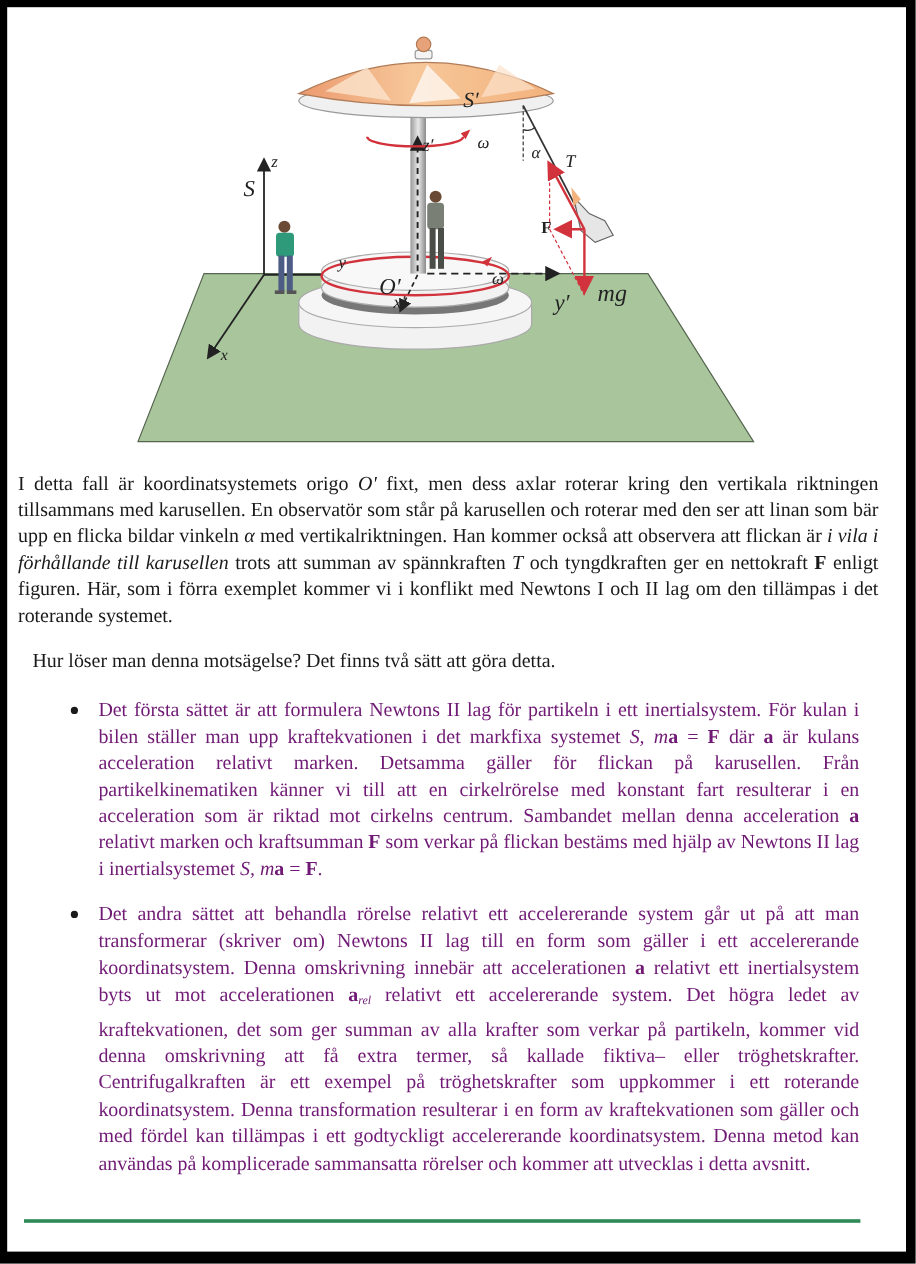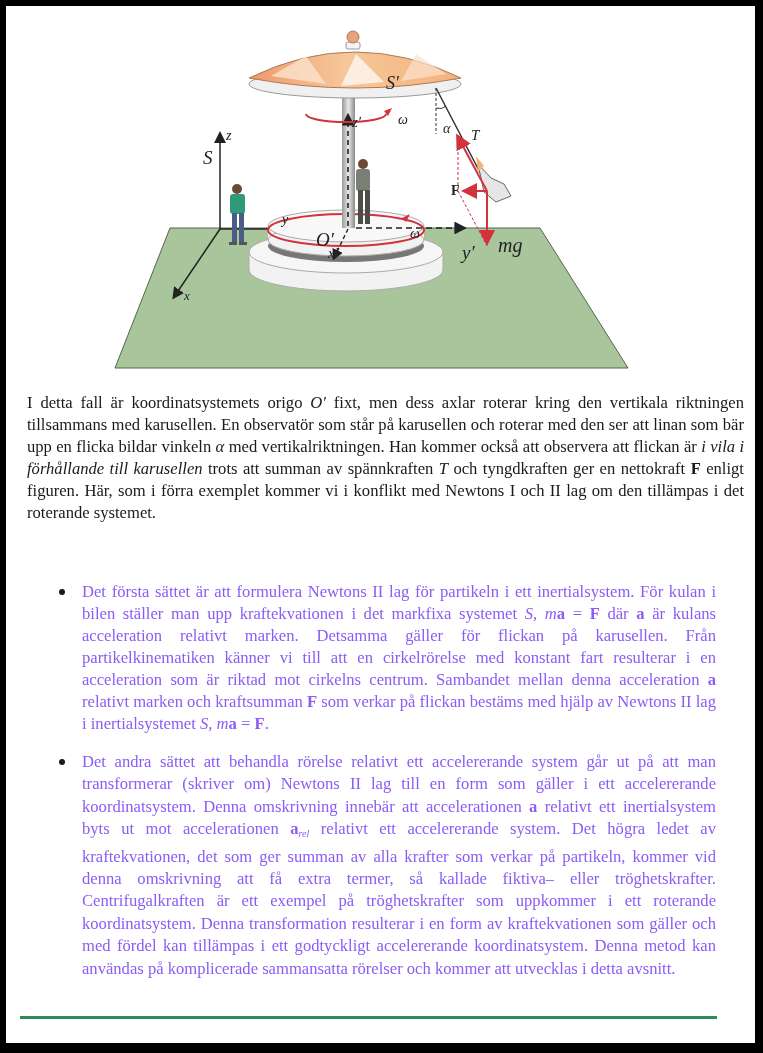--- a/index.html
+++ b/index.html
@@ -31,27 +31,27 @@
     white-space: nowrap;
   }
   .flabel.bold { font-style: normal; font-weight: bold; }
   .text {
     position: absolute;
     color: #1a1a1a;
     font-size: 16.6px;
     line-height: 22px;
     text-align: justify;
   }
-  .para1 { left: 21px; top: 386px; width: 717px; }
+  .para1 { left: 9px; top: 386px; width: 717px; }
   .para2 { left: 21px; top: 534px; width: 717px; }
   .bullet-list { position: absolute; left: 0; top: 0; width: 749px; }
   .bullet-item {
     position: absolute;
     left: 76px; width: 634px;
-    color: #8b5cf6;
+    color: #701a75;
     font-size: 16.6px;
     line-height: 22px;
     text-align: justify;
   }
   .bullet-item.b1 { top: 575px; }
   .bullet-item.b2 { top: 745px; line-height: 22.4px; }
   .bullet-dot {
     position: absolute;
     left: -23px; top: 8px;
     width: 6px; height: 6px;
@@ -179,20 +179,21 @@
     <span class="flabel" style="left:310px; top:224px; font-size:19px;">O′</span>
     <span class="flabel" style="left:404px; top:221px; font-size:14px;">ω</span>
     <span class="flabel" style="left:492px; top:229px; font-size:20px;">mg</span>
     <span class="flabel" style="left:322px; top:240px; font-size:15px;">x′</span>
     <span class="flabel" style="left:456px; top:237px; font-size:19px;">y′</span>
     <span class="flabel" style="left:178px; top:283px; font-size:13px;">x</span>
   </div>
 
   <div class="text para1"><span>I detta fall är koordinatsystemets origo </span><span class="ital">O'</span><span> fixt, men dess axlar roterar kring den vertikala riktningen tillsammans med karusellen. En observatör som står på karusellen och roterar med den ser att linan som bär upp en flicka bildar vinkeln </span><span class="ital">α</span><span> med vertikalriktningen. Han kommer också att observera att flickan är </span><span class="ital">i vila i förhållande till karusellen</span><span> trots att summan av spännkraften </span><span class="ital">T</span><span> och tyngdkraften ger en nettokraft </span><span class="bold">F</span><span> enligt figuren. Här, som i förra exemplet kommer vi i konflikt med Newtons I och II lag om den tillämpas i det roterande systemet.</span></div>
 
+  <div class="text para2">Hur löser man denna motsägelse? Det finns två sätt att göra detta.</div>
 
   <div class="bullet-list">
     <div class="bullet-item b1"><span class="bullet-dot"></span><span>Det första sättet är att formulera Newtons II lag för partikeln i ett inertialsystem. För kulan i bilen ställer man upp kraftekvationen i det markfixa systemet </span><span class="ital">S,</span> <span class="ital">m</span><span class="bold">a</span><span> = </span><span class="bold">F</span><span> där </span><span class="bold">a</span><span> är kulans acceleration relativt marken. Detsamma gäller för flickan på karusellen. Från partikelkinematiken känner vi till att en cirkelrörelse med konstant fart resulterar i en acceleration som är riktad mot cirkelns centrum. Sambandet mellan denna acceleration </span><span class="bold">a</span><span> relativt marken och kraftsumman </span><span class="bold">F</span><span> som verkar på flickan bestäms med hjälp av Newtons II lag i inertialsystemet </span><span class="ital">S,</span> <span class="ital">m</span><span class="bold">a</span><span> = </span><span class="bold">F</span><span>.</span></div>
 
     <div class="bullet-item b2"><span class="bullet-dot"></span><span>Det andra sättet att behandla rörelse relativt ett accelererande system går ut på att man transformerar (skriver om) Newtons II lag till en form som gäller i ett accelererande koordinatsystem. Denna omskrivning innebär att accelerationen </span><span class="bold">a</span><span> relativt ett inertialsystem byts ut mot accelerationen </span><span class="bold">a</span><sub class="rel">rel</sub><span> relativt ett accelererande system. Det högra ledet av kraftekvationen, det som ger summan av alla krafter som verkar på partikeln, kommer vid denna omskrivning att få extra termer, så kallade fiktiva– eller tröghetskrafter. Centrifugalkraften är ett exempel på tröghetskrafter som uppkommer i ett roterande koordinatsystem. Denna transformation resulterar i en form av kraftekvationen som gäller och med fördel kan tillämpas i ett godtyckligt accelererande koordinatsystem. Denna metod kan användas på komplicerade sammansatta rörelser och kommer att utvecklas i detta avsnitt.</span></div>
   </div>
 
   <div class="rule"></div>
 </div>
 

